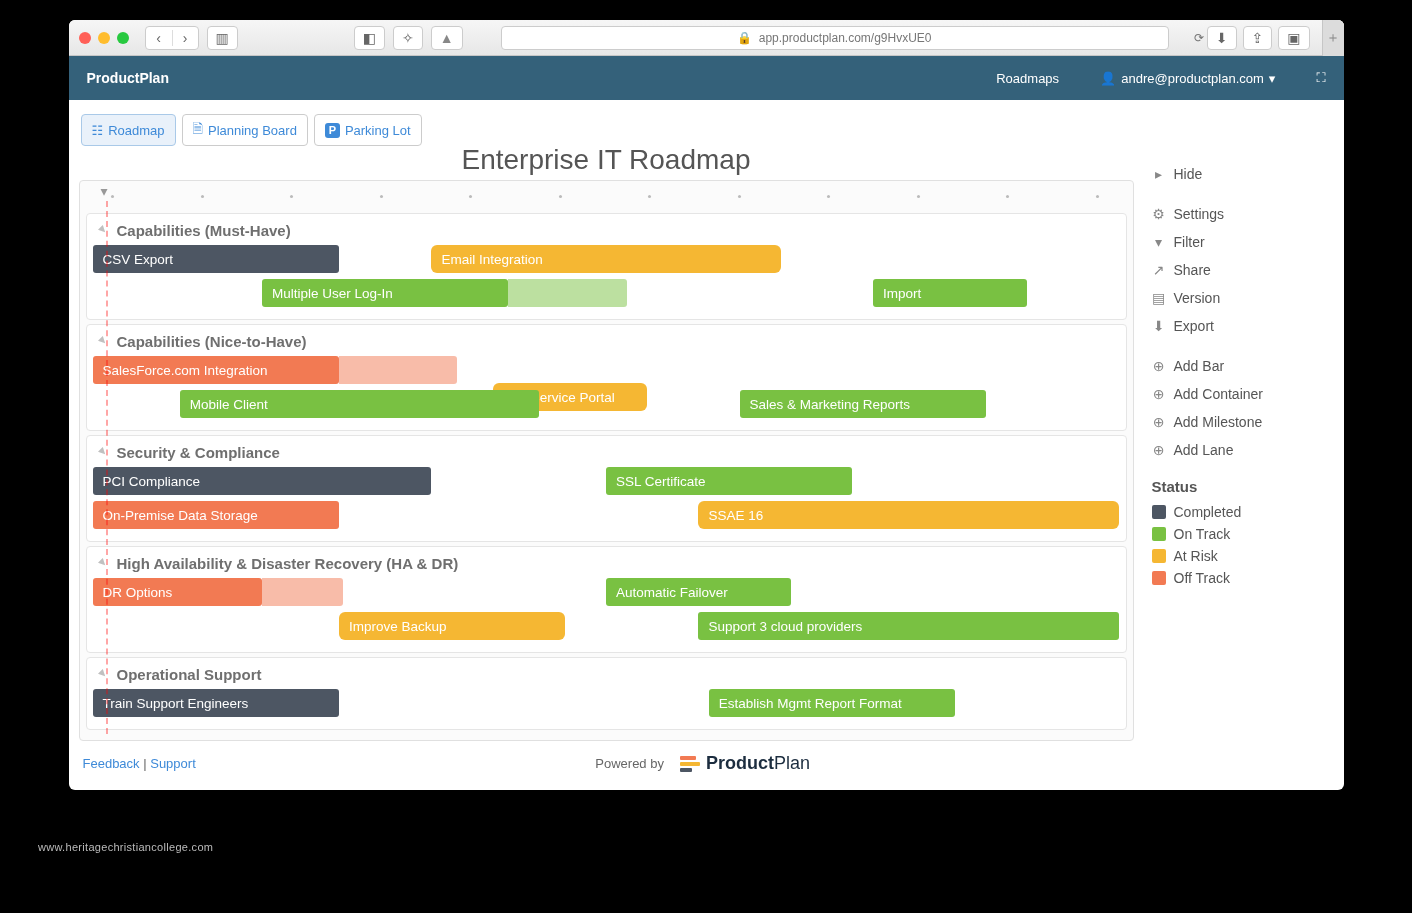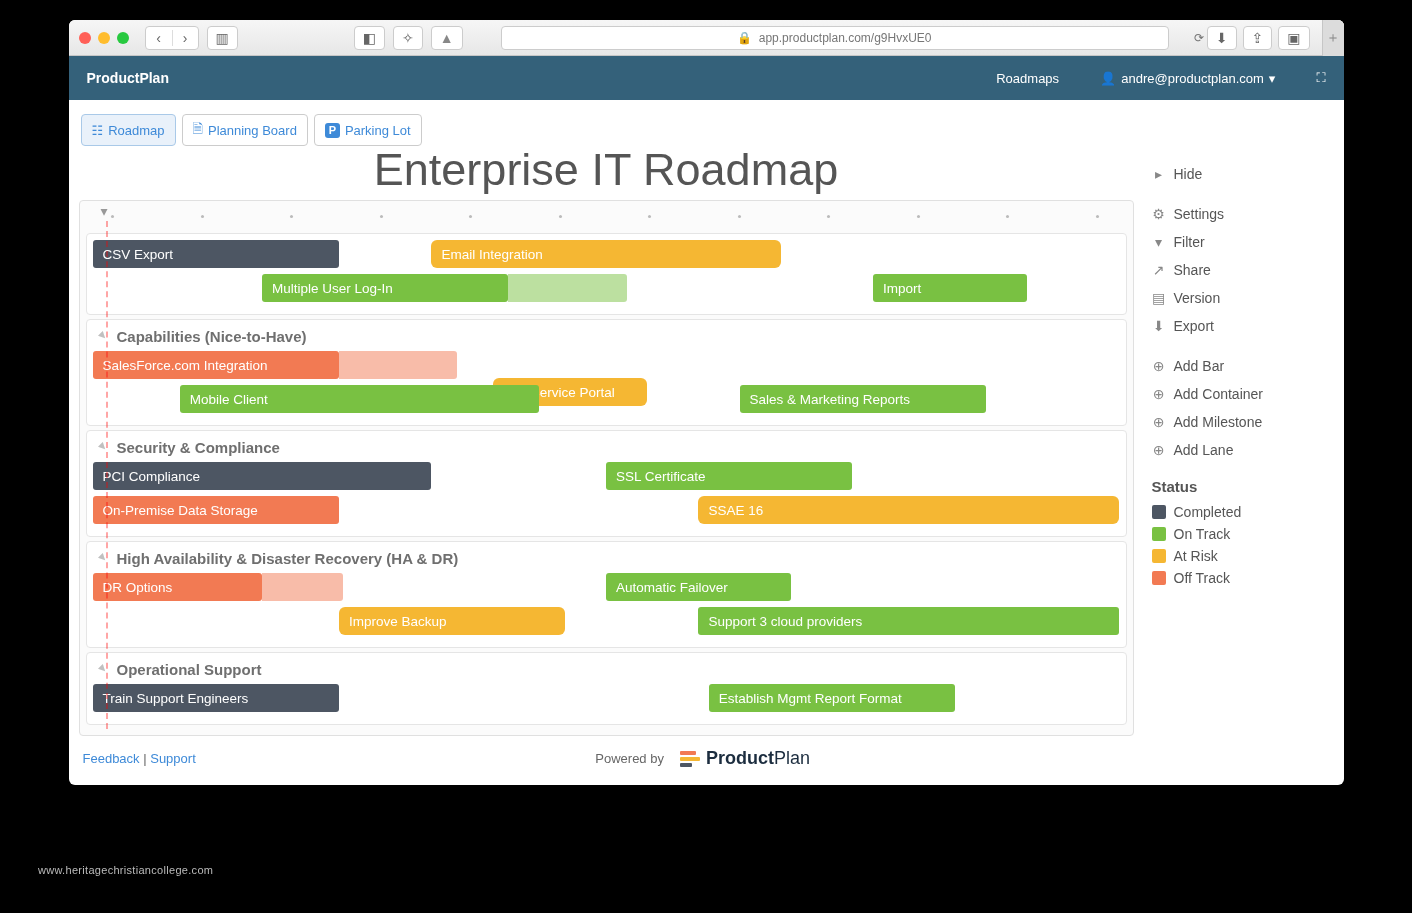--- a/index.html
+++ b/index.html
@@ -60,21 +60,21 @@
 
   
   .content { display:flex; padding: 10px 10px 0 10px; }
   .main { flex:1; padding-right:10px; }
   .side { width:190px; padding: 50px 8px 0 6px; color:#555; }
 
   .tabs { display:flex; gap:6px; margin:4px 0 2px 2px; }
   .tab { border:1px solid #ccc; border-radius:4px; padding:4px 10px; color:#3e8ad8; font-size:13px; display:flex; align-items:center; gap:5px; background:#fff; cursor:pointer;}
   .tab.active { background:#e9f1fa; border-color:#a9c9e8; }
 
-  .title { text-align:center; font-size:45px; font-weight:300; color:#555; margin-top:-4px; margin-bottom:4px;}
+  .title { text-align:center; font-size:28px; font-weight:300; color:#555; margin-top:-4px; margin-bottom:4px;}
 
   .zoom { position:absolute; right:210px; top:106px; color:#999; display:flex; gap:2px; }
   .zoom span { font-size:18px; }
 
   .timeline {
     border:1px solid #e0e0e0; border-radius:4px; background:#fbfbfb;
     padding-bottom:6px; position:relative;
   }
   .ticks { height:28px; position:relative; }
   .ticks i { position:absolute; top:14px; width:3px; height:3px; background:#bbb; border-radius:50%; }
@@ -109,21 +109,21 @@
   .footer { display:flex; justify-content:space-between; align-items:center; padding:12px 14px 16px; font-size:13px; color:#666; }
   .footer .links a { color:#3e8ad8; text-decoration:none; }
   .pp-logo { display:inline-flex; align-items:center; gap:6px; font-weight:700; color:#1c2d3f; font-size:18px;}
   .pp-logo .bars { display:inline-flex; flex-direction:column; gap:2px;}
   .pp-logo .bars i{ display:block; height:4px; border-radius:1px;}
   .pp-logo .bars i:nth-child(1){width:16px;background:#f27a53;}
   .pp-logo .bars i:nth-child(2){width:20px;background:#f5b733;}
   .pp-logo .bars i:nth-child(3){width:12px;background:#4d5663;}
   .pp-logo b{font-weight:700;} .pp-logo em{font-style:normal;font-weight:300;}
 
-  .watermark { position:fixed; left:38px; bottom:37px; color:#bbb; font-size:11px; letter-spacing:.3px;}
+  .watermark { position:fixed; left:38px; bottom:60px; color:#bbb; font-size:11px; letter-spacing:.3px;}
 </style>
 </head>
 <body>
 
 <div class="mac-window">
 
   <div class="chrome">
     <div class="traffic">
       <span class="t-red"></span>
       <span class="t-yel"></span>
@@ -201,20 +201,21 @@
             <i style="left: 54%;"></i>
             <i style="left: 62.5%;"></i>
             <i style="left: 71%;"></i>
             <i style="left: 79.5%;"></i>
             <i style="left: 88%;"></i>
             <i style="left: 96.5%;"></i>
           </div>
         <div class="today"></div>
         <div id="lanes">
             <div class="lane">
+              <div class="lane-title">Capabilities (Must-Have)</div>
               <div class="row">
                 <div class="bar c-completed" style="left: 0%; width: 24%;">CSV Export</div>
                 <div class="bar c-atrisk" style="left: 33%; width: 34%;">Email Integration</div>
               </div>
               <div class="row">
                 <div class="bar c-ontrack shadow" style="left: 16.5%; width: 24%;">Multiple User Log-In</div>
                 <div class="bar c-ontrack" style="left: 76%; width: 15%;">Import</div>
               </div>
             </div>
             <div class="lane">

